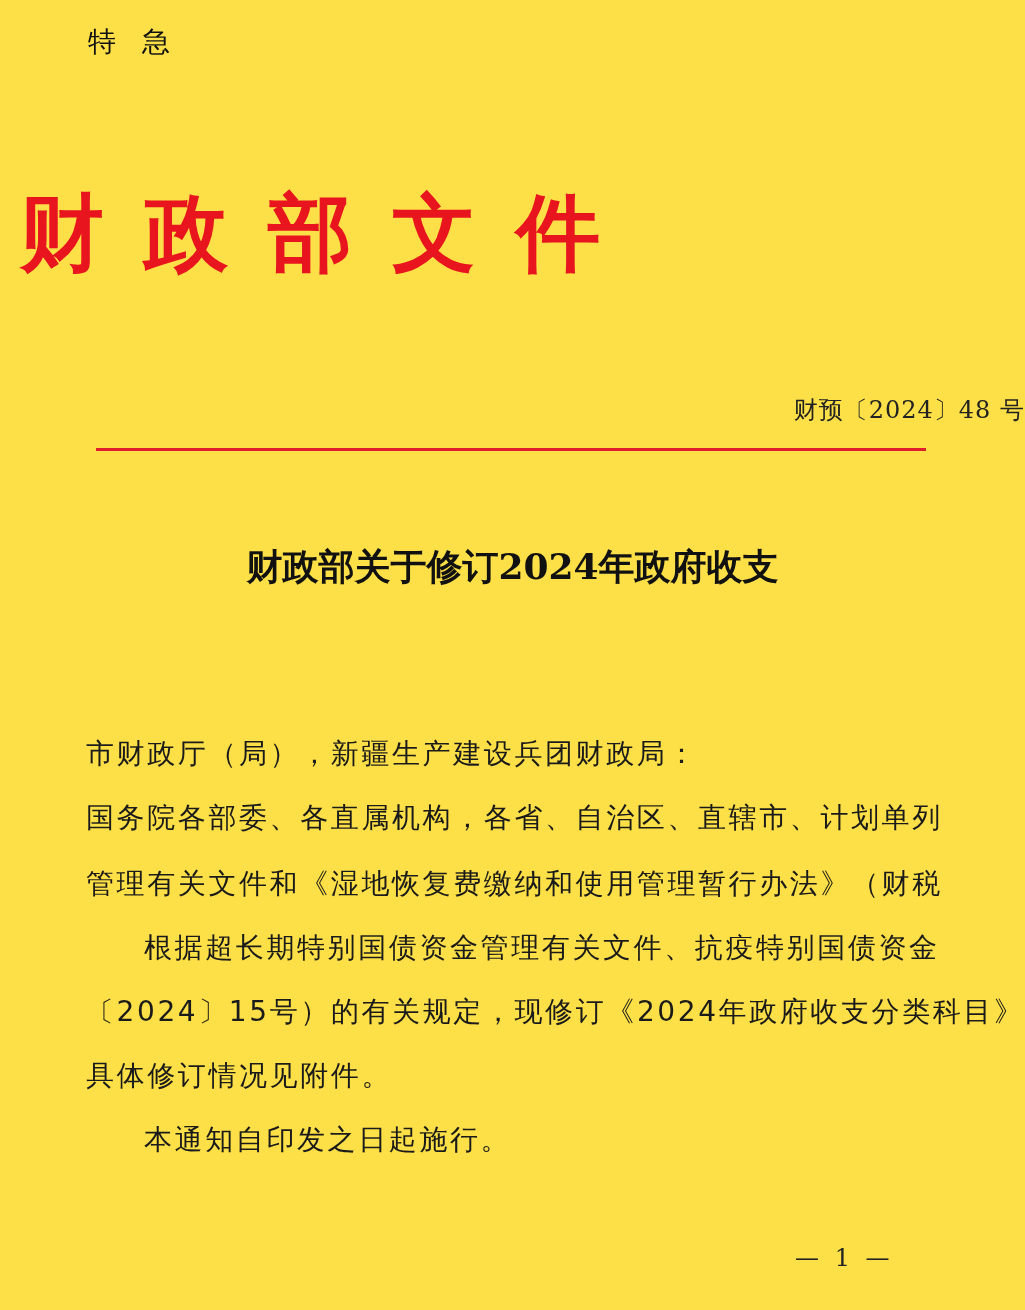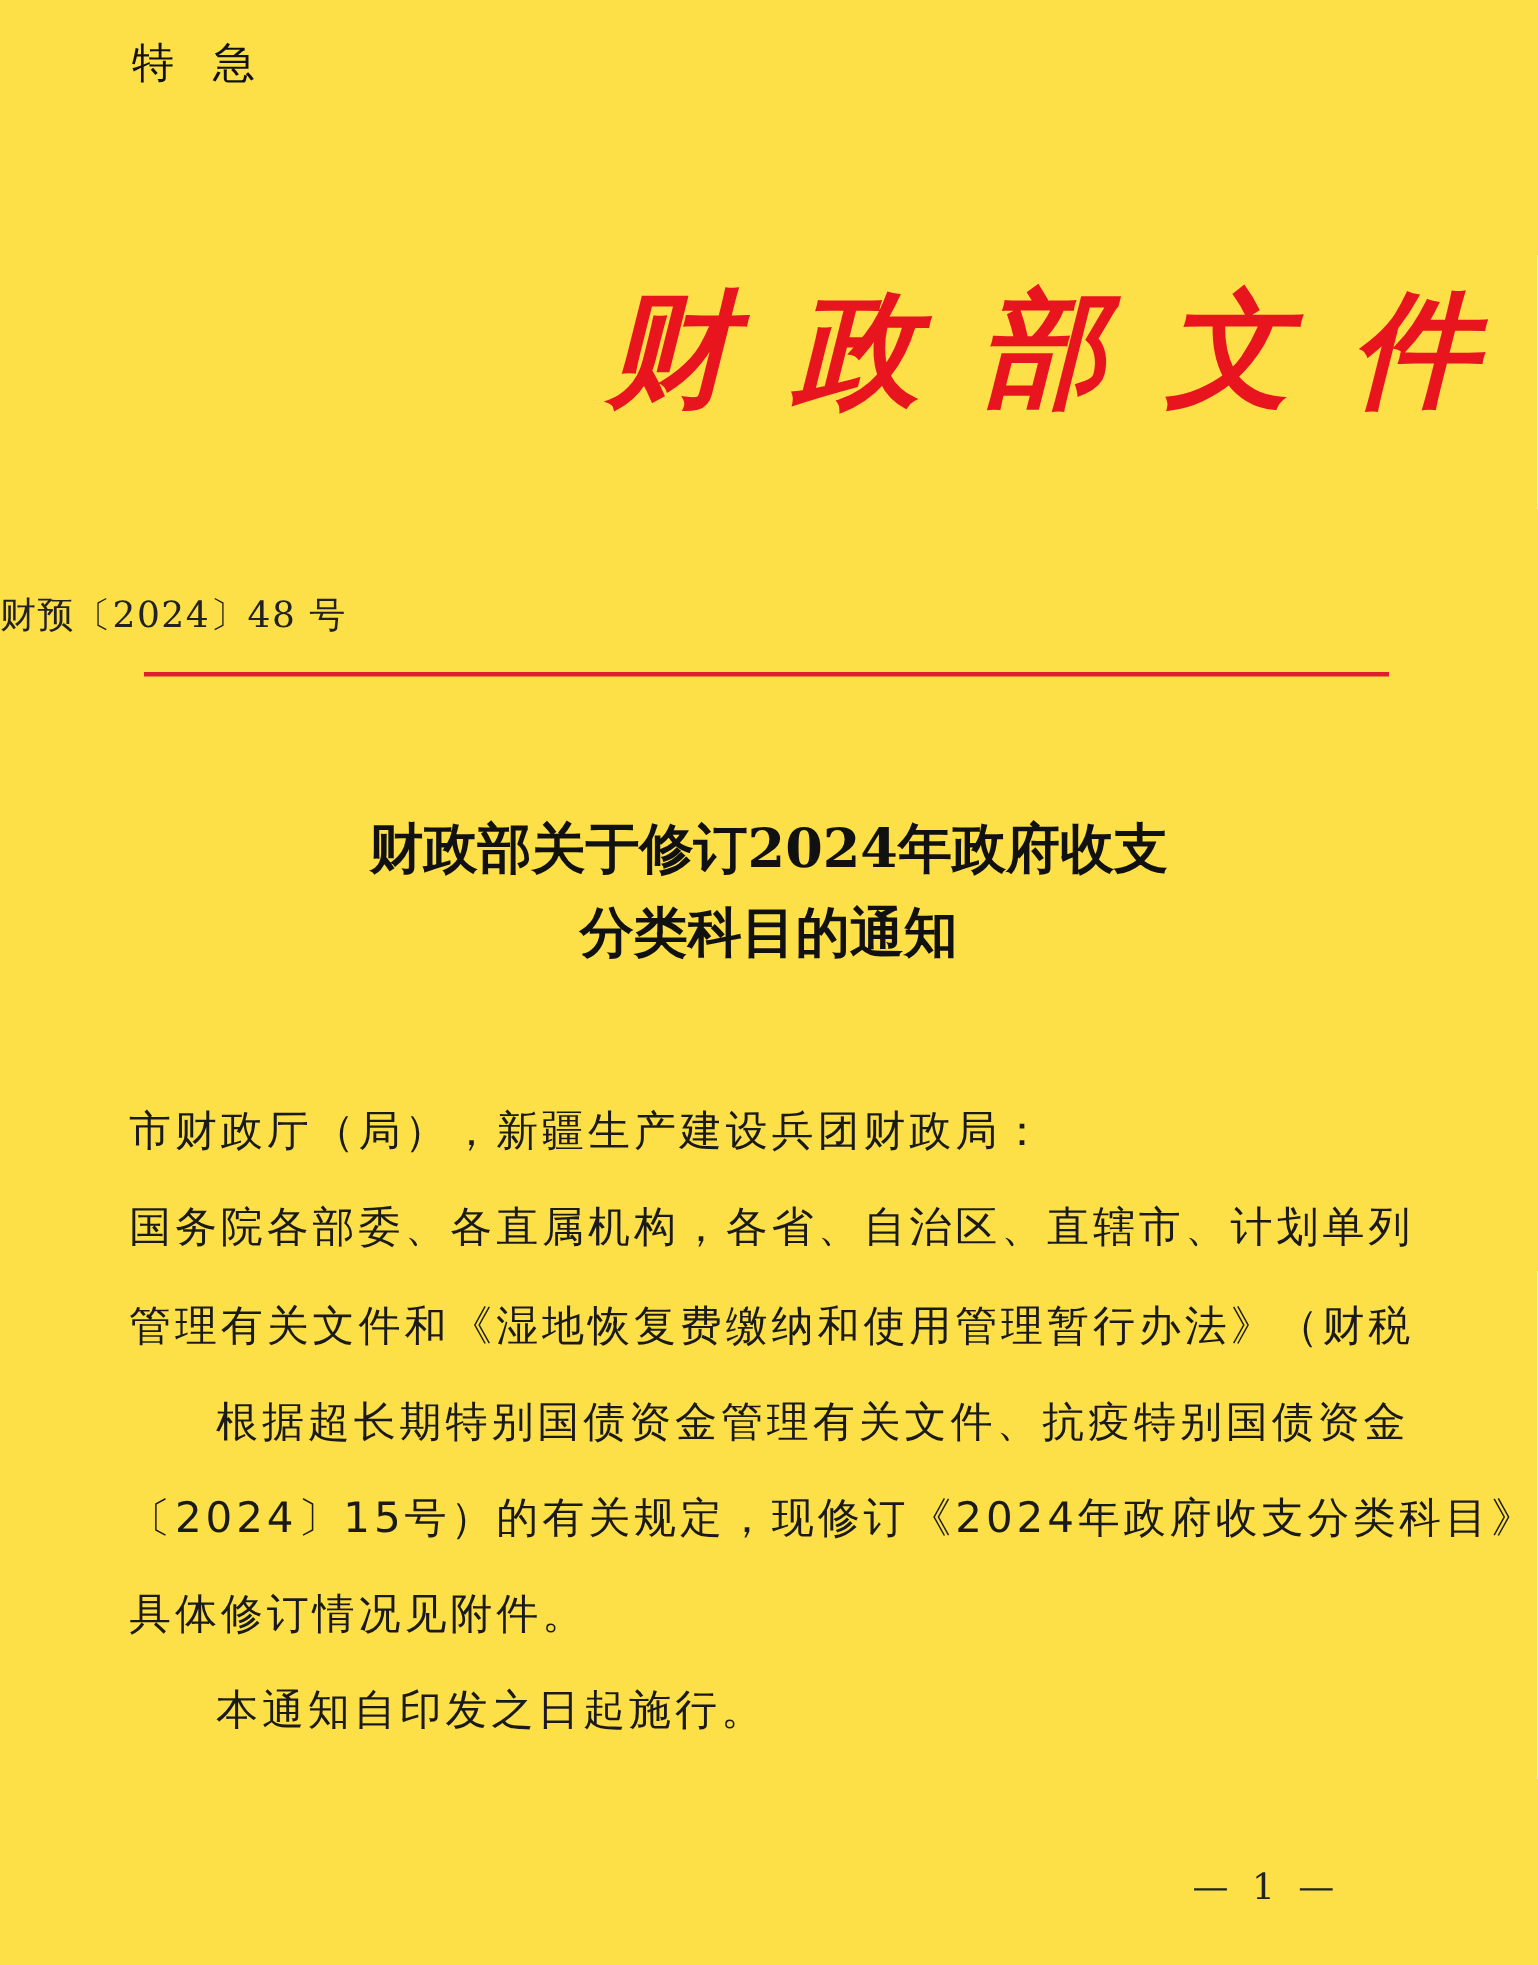--- a/index.html
+++ b/index.html
@@ -29,37 +29,36 @@
       font-size: 28px;
       letter-spacing: 26px;
       color: #111;
       line-height: 40px;
     }
     .masthead {
       position: absolute;
       left: 0;
       width: 1025px;
       top: 178px;
-      text-align: right;
+      text-align: left;
       font-family: "DejaVu Serif", "Liberation Serif", serif;
       font-size: 84px;
       line-height: 110px;
       color: #e8141e;
       font-weight: bold;
       letter-spacing: 40px;
-      padding-left: 64px;
+      padding-left: 20px;
       box-sizing: border-box;
-      font-style: italic;
     }
     .doc-number {
       position: absolute;
       left: 0;
       width: 1025px;
       top: 392px;
-      text-align: left;
+      text-align: right;
       font-family: "DejaVu Serif", "Liberation Serif", serif;
       font-size: 24px;
       line-height: 36px;
       color: #222;
       letter-spacing: 1px;
     }
     .red-rule {
       position: absolute;
       left: 96px;
       top: 448px;
@@ -114,21 +113,20 @@
   <div class="urgency">特急</div>
 
   <div class="masthead">财政部文件</div>
 
   <div class="doc-number">财预〔2024〕48 号</div>
 
   <div class="red-rule"></div>
 
   <div class="title">
     <span class="line">财政部关于修订2024年政府收支</span>
-    <span class="line">分类科目的通知</span>
   </div>
 
   <div class="body-text addressee">
     <span class="line-block">市财政厅（局），新疆生产建设兵团财政局：</span>
     <span class="line-block">国务院各部委、各直属机构，各省、自治区、直辖市、计划单列</span>
   </div>
 
   <div class="body-text para1">
     <span class="line-block">管理有关文件和《湿地恢复费缴纳和使用管理暂行办法》（财税</span>
     <span class="line-block indent">根据超长期特别国债资金管理有关文件、抗疫特别国债资金</span>

